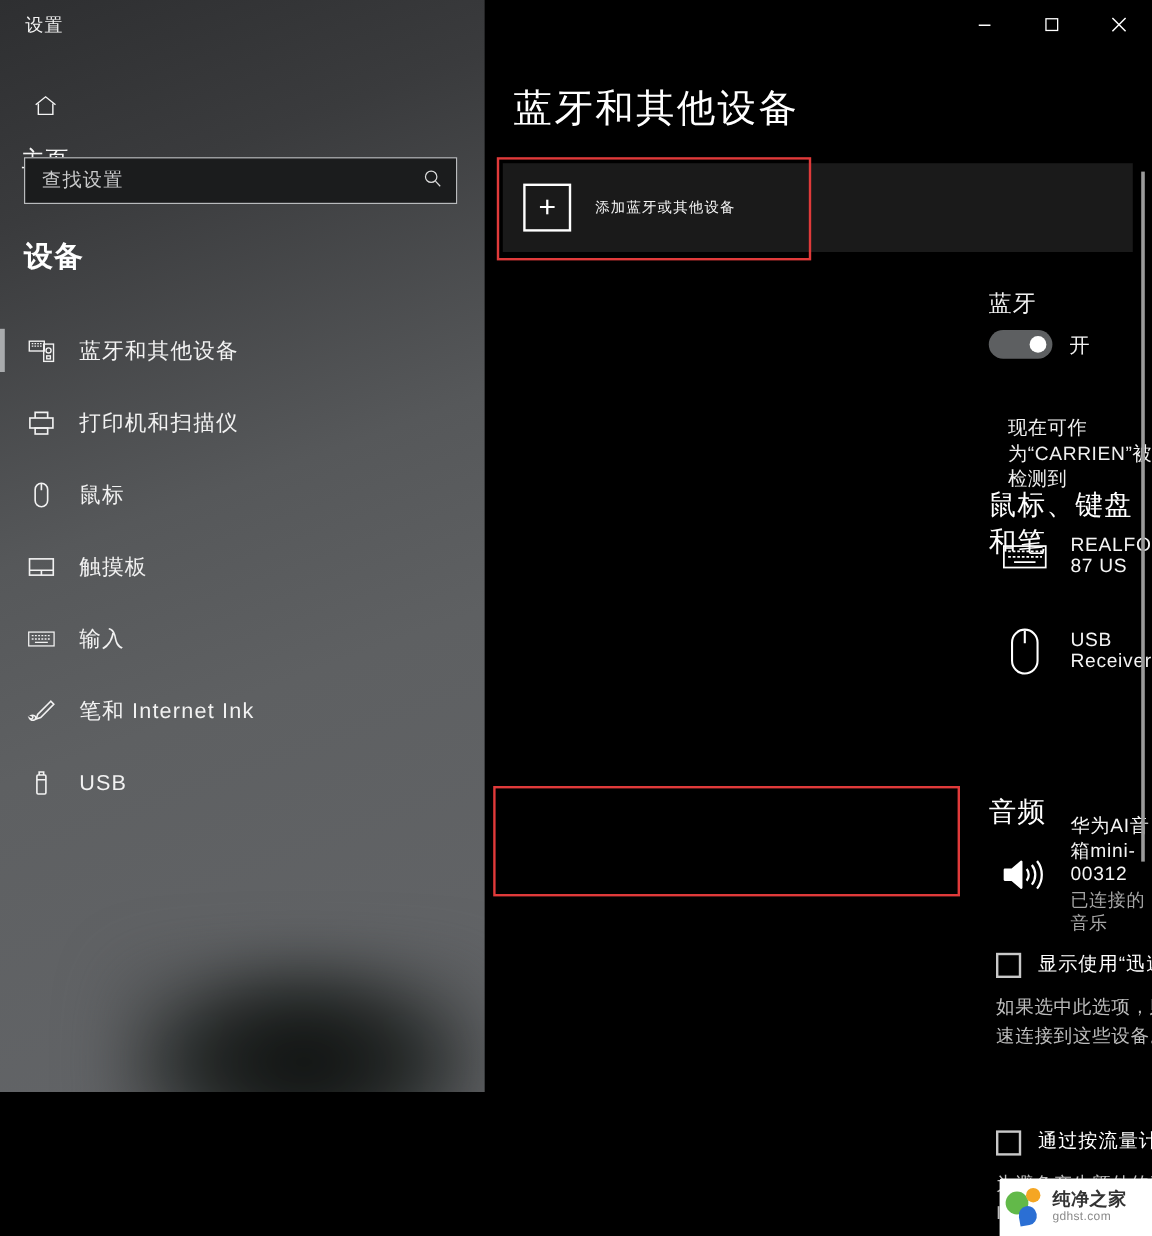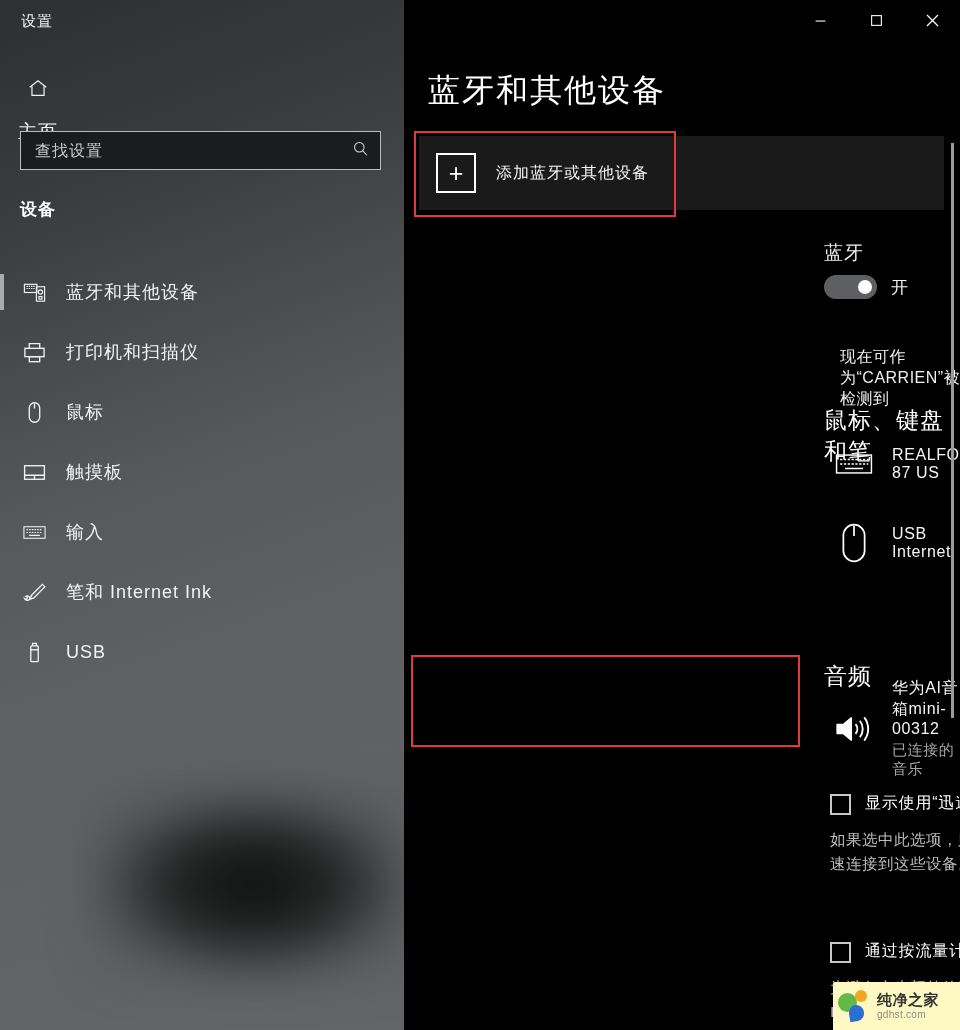--- a/index.html
+++ b/index.html
@@ -12,21 +12,21 @@
   .app {
     position: relative;
     width: 960px; height: 1030px;
     display: flex;
     background: #000;
   }
 
   
   .sidebar {
     position: relative;
-    width: 404px; height: 1030px;
+    width: 404px; height: 910px;
     background: linear-gradient(160deg, #2e2f31 0%, #3a3b3d 18%, #56585a 45%, #5e6062 62%, #636568 100%);
     overflow: hidden;
     flex: none;
   }
   .sidebar-blur {
     position: absolute;
     left: 88px; top: 790px;
     width: 330px; height: 190px;
     background: radial-gradient(ellipse at 50% 50%, rgba(8,10,9,0.96) 0%, rgba(20,24,22,0.8) 38%, rgba(60,62,62,0.25) 68%, rgba(90,92,94,0) 100%);
     filter: blur(22px);
@@ -53,21 +53,21 @@
   }
   .search-wrap input {
     flex: 1; background: transparent; border: none; outline: none;
     color: #22c55e; font-size: 16px;
     font-family: "Liberation Sans", "DejaVu Sans", sans-serif;
     letter-spacing: 1px;
   }
   .search-wrap input::placeholder { color: #c9cacb; opacity: 1; }
   .sb-section {
     position: absolute; left: 20px; top: 198px;
-    font-size: 17px; color: #ffffff; font-weight: bold; letter-spacing: 1px;
+    font-size: 24px; color: #ffffff; font-weight: bold; letter-spacing: 1px;
   }
   .nav { position: absolute; left: 0; top: 262px; width: 404px; }
   .nav-item {
     position: relative;
     display: flex; align-items: center; gap: 18px;
     height: 60px; padding-left: 20px;
     color: #f2f2f2; font-size: 18px; letter-spacing: 1px;
     cursor: default;
   }
   .nav-item .icon { width: 28px; display: flex; justify-content: center; align-items: center; flex: none; }
@@ -105,21 +105,21 @@
     display: flex; align-items: center;
   }
   .add-inner { display: flex; align-items: center; gap: 20px; padding-left: 17px; }
   .plus-box {
     width: 40px; height: 40px;
     border: 2px solid #ffffff;
     display: flex; align-items: center; justify-content: center;
     color: #fff; font-size: 25px; line-height: 1;
     flex: none;
   }
-  .add-label { font-size: 16px; color: #f5f5f5; letter-spacing: 1px; }
+  .add-label { font-size: 12px; color: #f5f5f5; letter-spacing: 1px; }
 
   .hl-box { position: absolute; border: 2px solid #e03a3a; pointer-events: none; }
   #hl-add { left: 414px; top: 131px; width: 262px; height: 86px; }
   #hl-audio { left: 411px; top: 655px; width: 389px; height: 92px; }
 
   .bt-label {
     position: absolute; left: 420px; top: 240px;
     font-size: 19px; color: #f0f0f0; letter-spacing: 1px;
   }
   .toggle-row {
@@ -176,21 +176,21 @@
 
   .scrollbar {
     position: absolute; right: 6px; top: 143px;
     width: 3px; height: 575px; background: #9a9a9a;
   }
 
   
   .watermark {
     position: absolute; left: 833px; top: 982px;
     width: 127px; height: 48px;
-    background: #fef9c3;
+    background: #ffffff;
     display: flex; align-items: center; gap: 5px;
     padding-left: 5px;
     border-radius: 2px 0 0 0;
   }
   .wm-dots { position: relative; width: 34px; height: 36px; flex: none; }
   .wm-dots i { position: absolute; border-radius: 50%; display: block; }
   .wm-g { left: 0; top: 5px; width: 19px; height: 19px; background: #62b949; }
   .wm-o { left: 17px; top: 2px; width: 12px; height: 12px; background: #f5a623; }
   .wm-b { left: 11px; top: 17px; width: 15px; height: 16px; background: #2b6fd4; border-radius: 50% 50% 50% 0 !important; transform: rotate(-10deg); }
   .wm-text { display: flex; flex-direction: column; justify-content: center; line-height: 1.1; }
@@ -360,21 +360,21 @@
       <span class="dev-name">REALFORCE 87 US</span>
     </div>
 
     <div class="dev-row" id="dev-mouse" style="left:428px;">
       <span class="dev-icon">
         <svg width="30" height="42" viewBox="0 0 24 34" fill="none" stroke="#ffffff" stroke-width="1.4">
           <rect x="3.4" y="2.2" width="17.2" height="29.6" rx="8.6"></rect>
           <path d="M12 3v8.4"></path>
         </svg>
       </span>
-      <span class="dev-name">USB Internet</span>
+      <span class="dev-name">USB Receiver</span>
     </div>
 
     <div class="group-head" id="grp-audio" style="left:420px;">音频</div>
 
     <div class="dev-row" id="dev-spk" style="left:428px;">
       <span class="dev-icon">
         <svg width="40" height="34" viewBox="0 0 36 30" fill="none" stroke="#ffffff" stroke-width="1.7">
           <path d="M3 11.2h5.4L15.4 5.2v19.6l-7-6H3z" fill="#ffffff" stroke-linejoin="round"></path>
           <path d="M19.4 10.6a7 7 0 0 1 0 8.8"></path>
           <path d="M23.3 7.6a12 12 0 0 1 0 14.8"></path>

